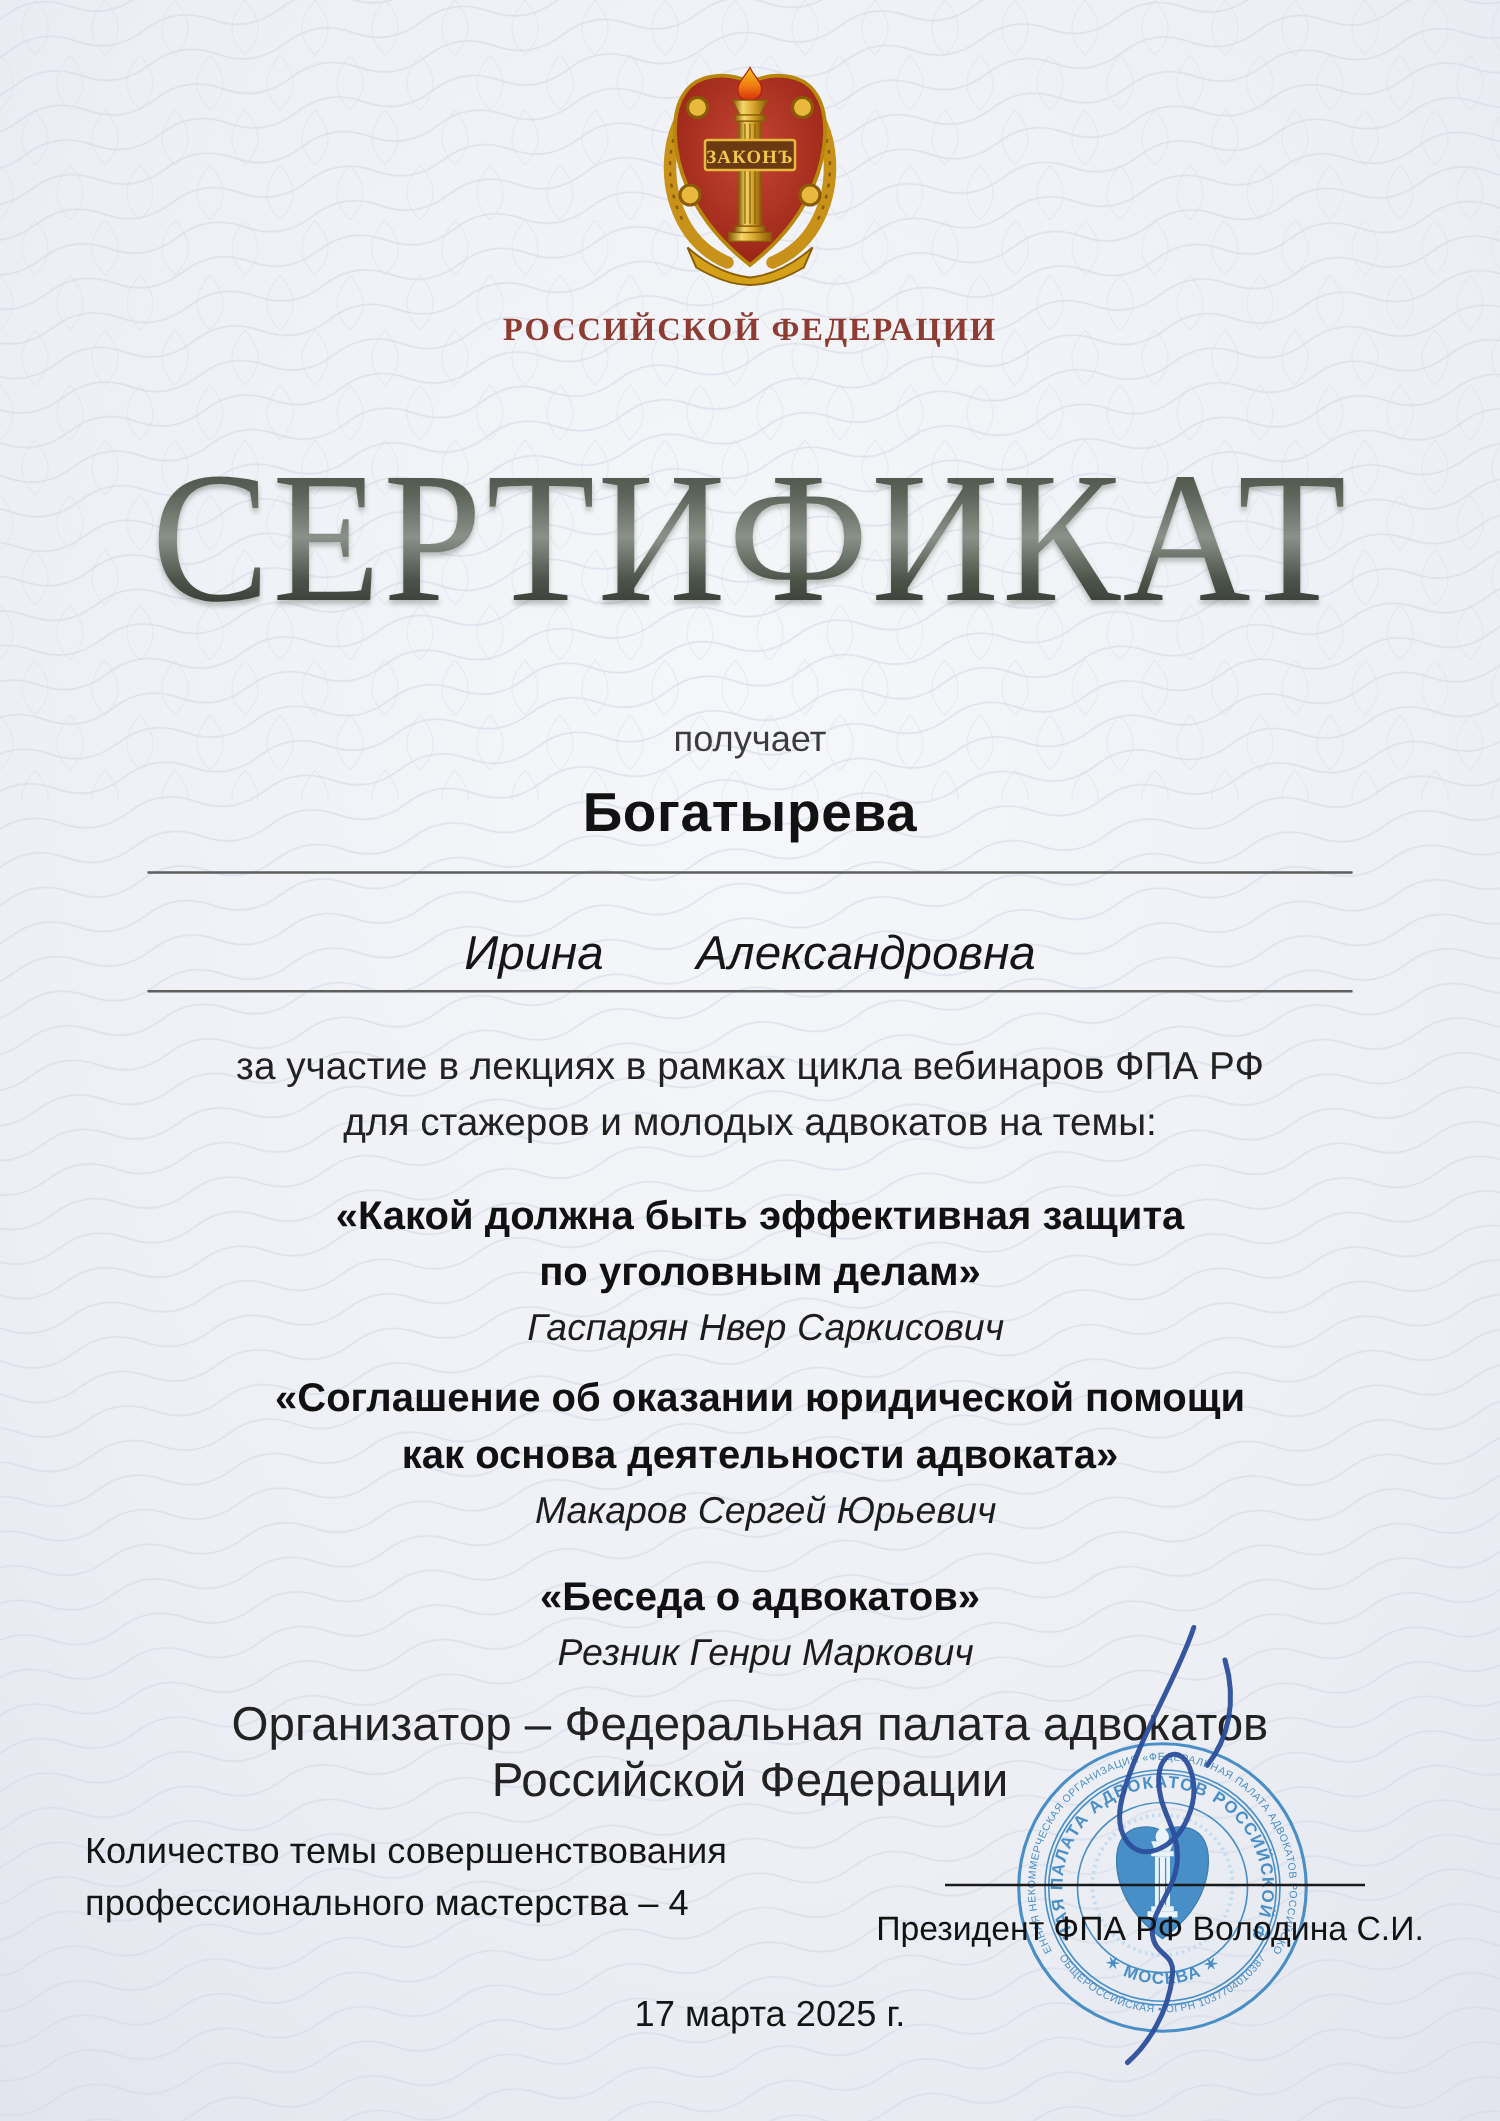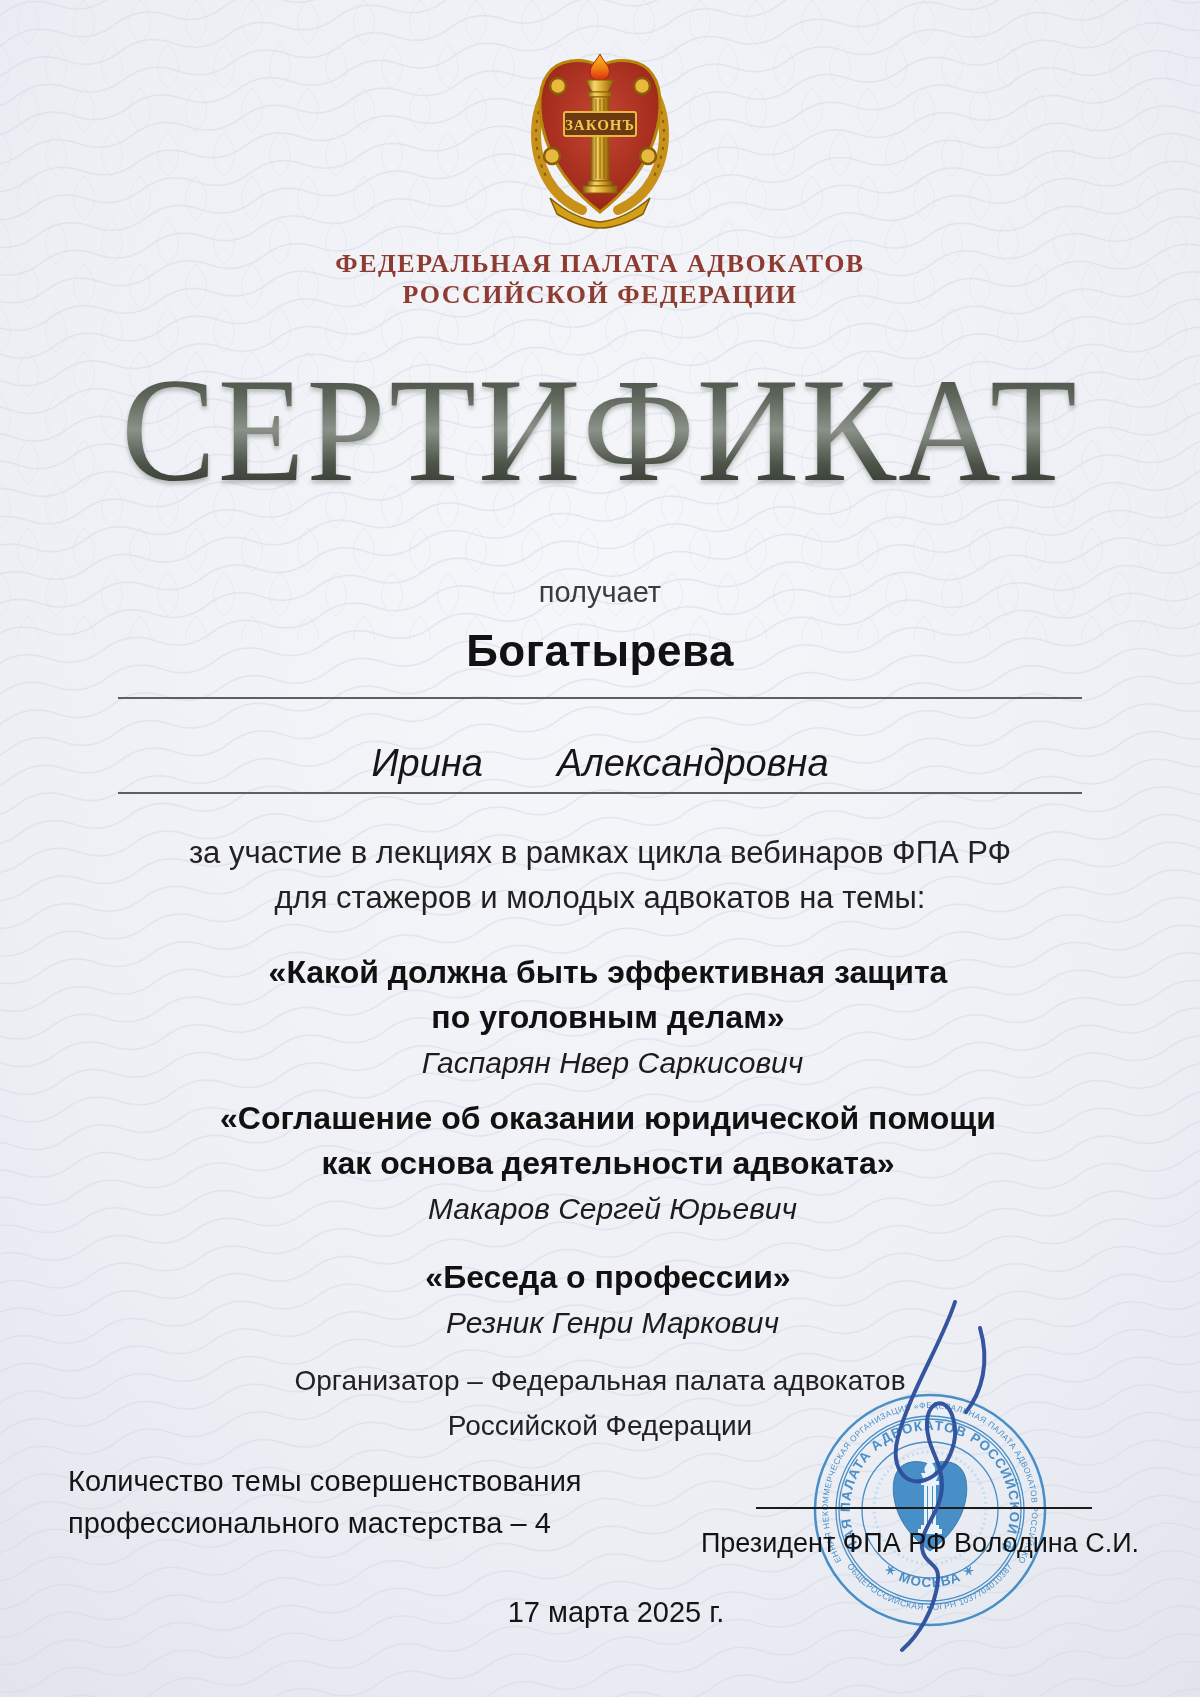--- a/index.html
+++ b/index.html
@@ -34,21 +34,21 @@
 
   .participation{position:absolute;top:830px;left:0;width:100%;text-align:center;z-index:2;
             font-size:31px;line-height:45px;color:#222;}
 
   .topic{position:absolute;left:0;width:100%;text-align:center;z-index:2;}
   .topic-1{top:950px;} .topic-2{top:1096px;} .topic-3{top:1255px;}
   .topic-title{font-size:32px;line-height:45px;font-weight:bold;color:#111;padding-left:16px;}
   .lecturer{font-size:30px;line-height:38px;font-style:italic;color:#1c1c1c;margin-top:4px;padding-left:25px;}
 
   .organizer{position:absolute;top:1358px;left:0;width:100%;text-align:center;z-index:2;
-            font-size:28px;line-height:45px;color:#222;}
+            font-size:38px;line-height:45px;color:#222;}
 
   .hours{position:absolute;left:68px;top:1460px;z-index:2;text-align:left;
             font-size:29px;line-height:42px;color:#151515;}
 
   .stamp-svg{position:absolute;left:813px;top:1393px;z-index:3;opacity:.93;}
   .sig-rule{position:absolute;left:756px;width:336px;top:1507px;border-top:2px solid #1b1b1b;z-index:4;}
   .signature-svg{position:absolute;left:830px;top:1280px;z-index:5;}
   .sig-label{position:absolute;left:690px;width:460px;top:1526px;z-index:6;text-align:center;
             font-size:27px;line-height:34px;color:#121212;}
 
@@ -129,21 +129,20 @@
       <line x1="88" y1="49" x2="88" y2="129" stroke="#8a5c08" stroke-width="1"></line>
       <line x1="92" y1="49" x2="92" y2="129" stroke="#8a5c08" stroke-width="1"></line>
       <rect x="76" y="131" width="24" height="5" fill="url(#goldV)" stroke="#8a5c08" stroke-width="1"></rect>
       <rect x="71" y="136" width="34" height="7" fill="url(#goldV)" stroke="#8a5c08" stroke-width="1"></rect>
       <rect x="52" y="62" width="72" height="24" rx="2" fill="#6b3a12" stroke="#e8b93c" stroke-width="2"></rect>
       <text class="plaque-text" x="88" y="80" text-anchor="middle" font-size="15" fill="#f0c84e">ЗАКОНЪ</text>
     </g>
   </svg>
 
   <div class="org-name">
-    <div>ФЕДЕРАЛЬНАЯ ПАЛАТА АДВОКАТОВ</div>
     <div>РОССИЙСКОЙ ФЕДЕРАЦИИ</div>
   </div>
 
   <div class="cert-title">СЕРТИФИКАТ</div>
 
   <div class="intro">получает</div>
   <div class="surname">Богатырева</div>
   <div class="rule rule-1"></div>
   <div class="name-row">
     <span>Ирина</span>
@@ -160,21 +159,21 @@
     <div class="topic-title">«Какой должна быть эффективная защита</div>
     <div class="topic-title">по уголовным делам»</div>
     <div class="lecturer">Гаспарян Нвер Саркисович</div>
   </div>
   <div class="topic topic-2">
     <div class="topic-title">«Соглашение об оказании юридической помощи</div>
     <div class="topic-title">как основа деятельности адвоката»</div>
     <div class="lecturer">Макаров Сергей Юрьевич</div>
   </div>
   <div class="topic topic-3">
-    <div class="topic-title">«Беседа о профессии»</div>
+    <div class="topic-title">«Беседа о адвокатов»</div>
     <div class="lecturer">Резник Генри Маркович</div>
   </div>
 
   <div class="organizer">
     <div>Организатор – Федеральная палата адвокатов</div>
     <div>Российской Федерации</div>
   </div>
 
   <div class="hours">
     <div>Количество темы совершенствования</div>

